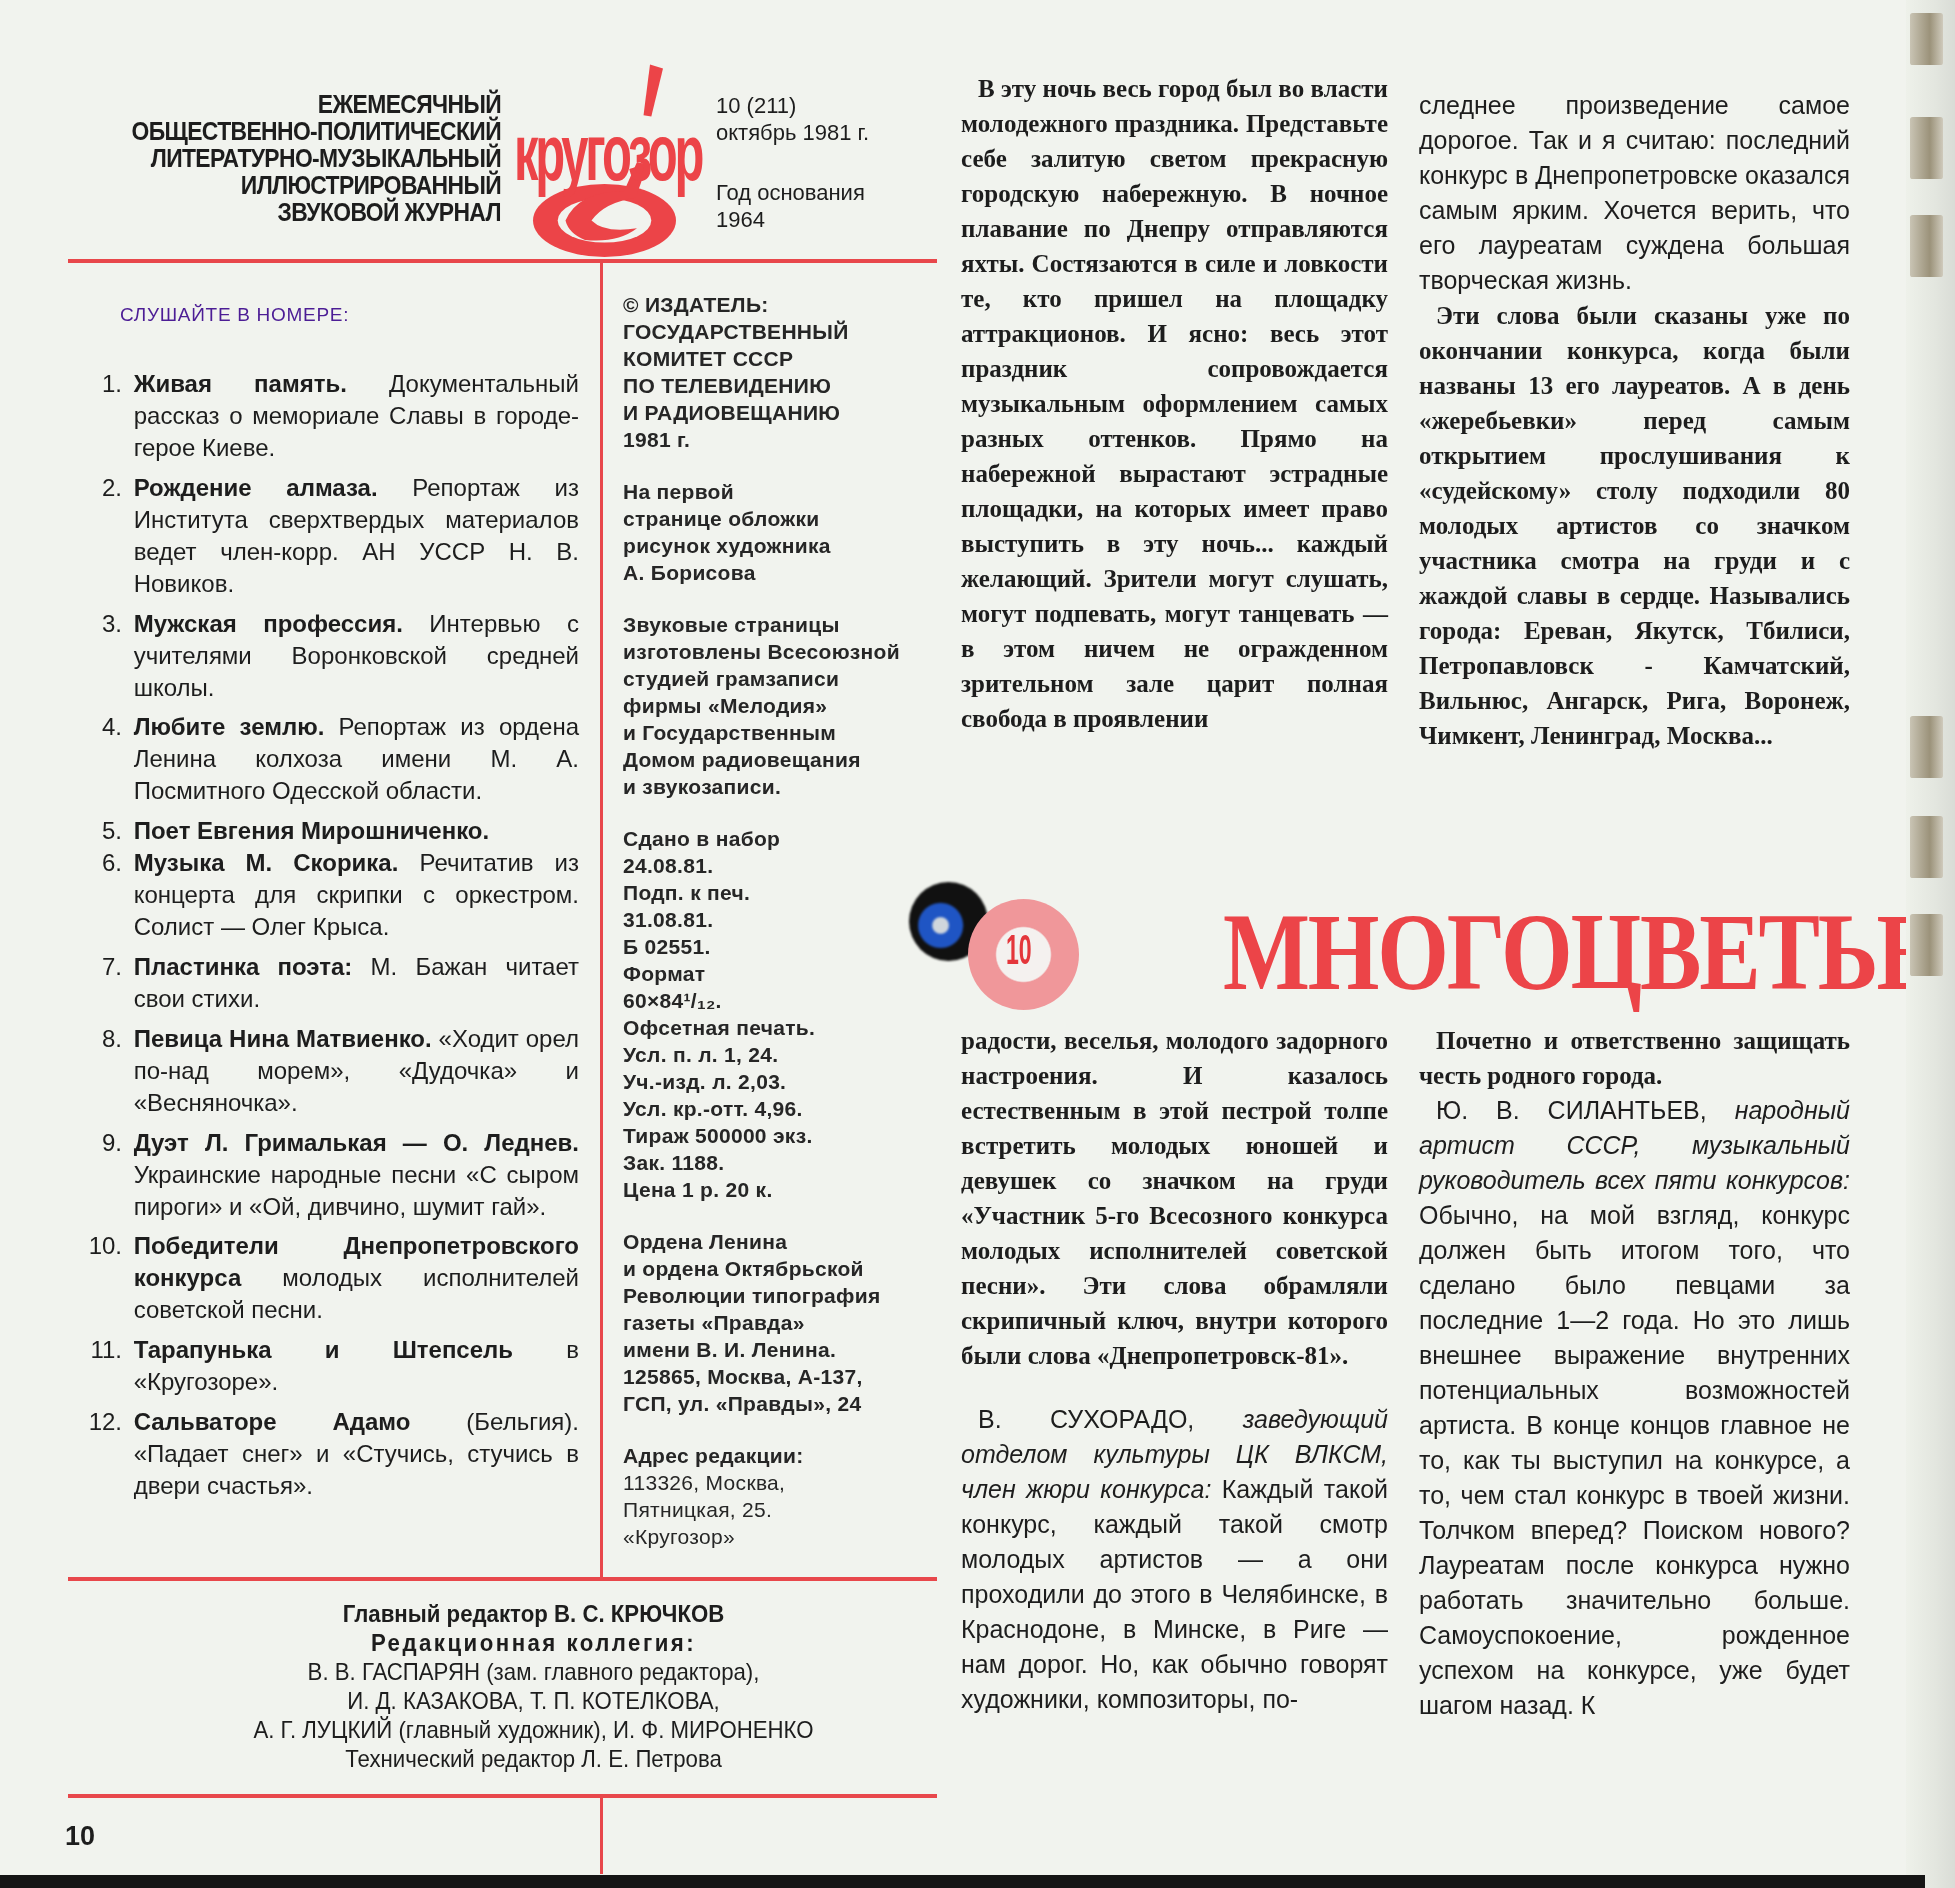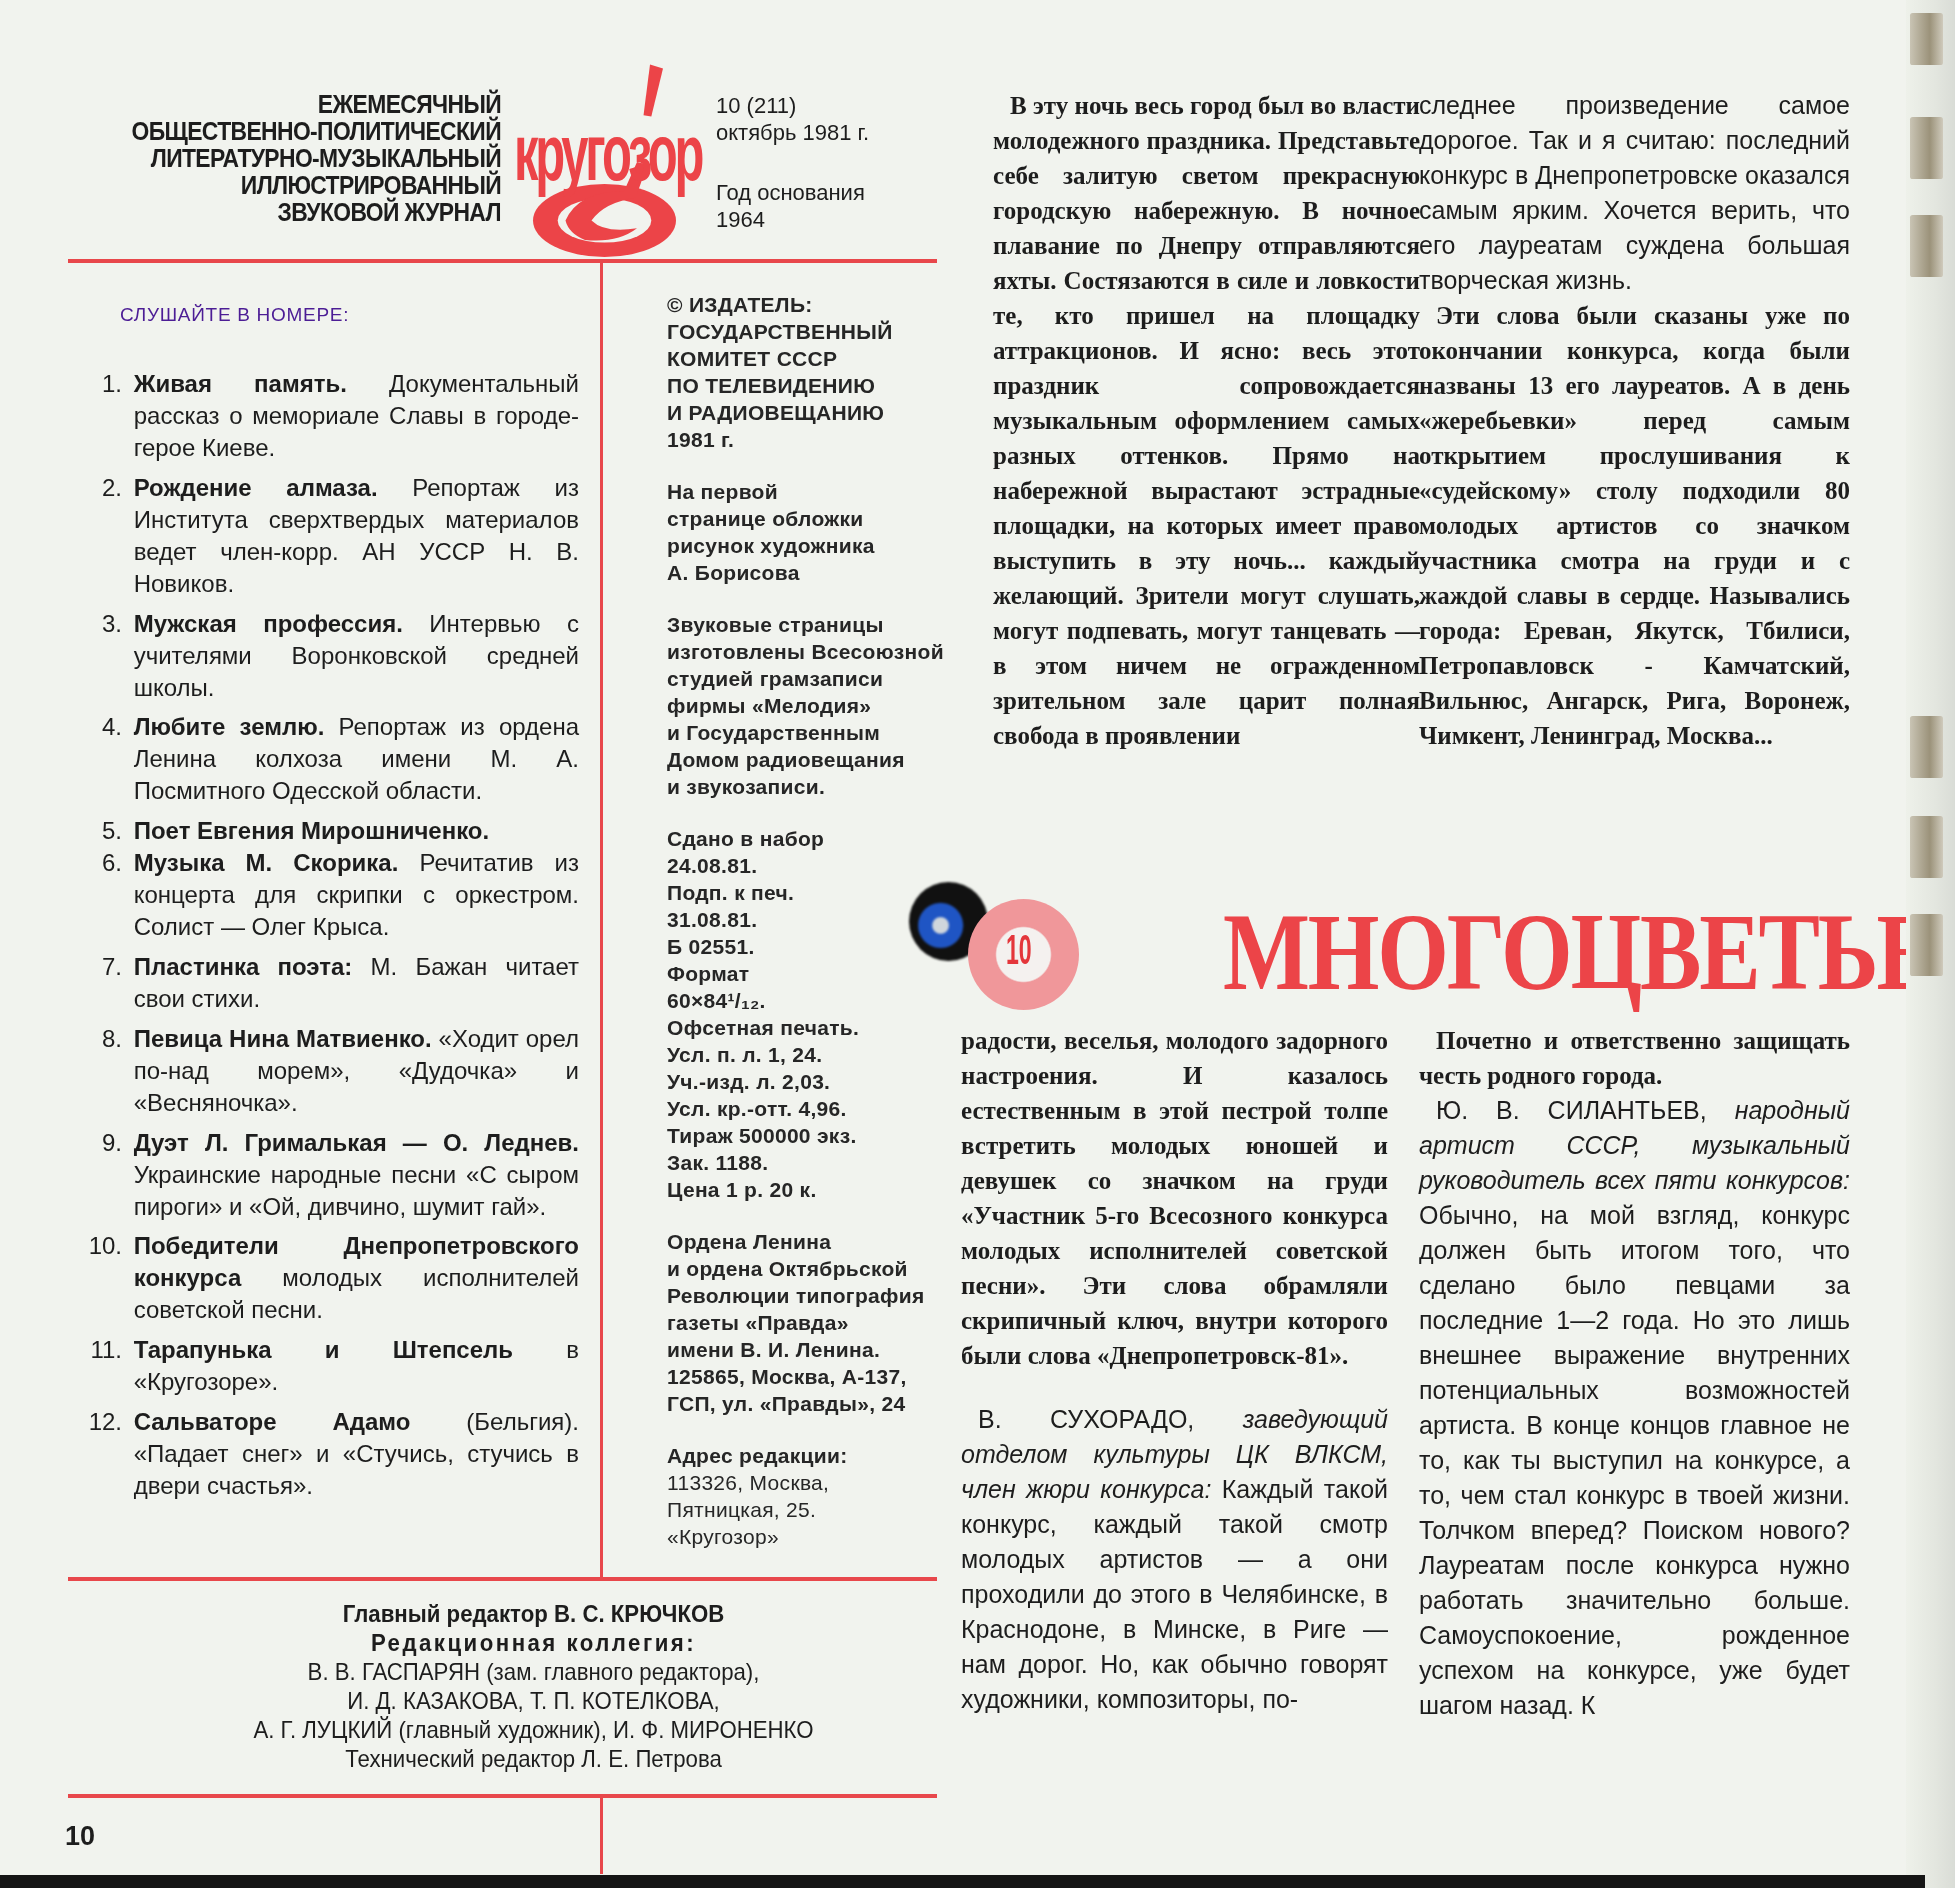--- a/index.html
+++ b/index.html
@@ -27,36 +27,36 @@
 
   
   #listen-title { left:120px; top:304px; font-size:19px; letter-spacing:0.7px; color:#4c1d95; }
   #listen-list { left:78px; top:368px; width:501px; font-size:24px; line-height:32px; margin:0; padding:0; list-style:none; }
   #listen-list li { display:flex; margin-bottom:7.8px; }
   #listen-list .num { width:44px; flex:none; text-align:right; padding-right:11.7px; }
   #listen-list .txt { flex:1; text-align:justify; }
   #listen-list b { font-weight:bold; }
 
   
-  #imprint { left:623px; top:291px; width:325px; font-size:21px; line-height:27px; font-weight:bold; color:#262626; letter-spacing:0.3px;margin-left:44px; }
+  #imprint { left:623px; top:291px; width:325px; font-size:21px; line-height:27px; font-weight:bold; color:#262626; letter-spacing:0.3px; }
   #imprint p { margin:0 0 25px 0; white-space:pre-line; }
   #imprint .normal { font-weight:normal; }
 
   
   #editorial { left:130px; top:1600px; width:807px; text-align:center; font-size:23.4px; line-height:29px; font-weight:bold; transform:scaleX(0.95); }
   #editorial div { white-space:nowrap; }
   #editorial .spaced { letter-spacing:2.6px; }
   #page-number { left:65px; top:1821px; font-size:27px; font-weight:bold; }
 
   
   .col { font-size:25px; line-height:35px; text-align:justify; }
   .col p { margin:0; text-indent:17px; }
   .col .bold { font-family:"Liberation Serif", serif; font-weight:bold; }
   .col .noind { text-indent:0; }
-  #col1-top { left:961px; top:88px; width:427px;margin-left:32px; }
+  #col1-top { left:961px; top:71px; width:427px; }
   #col2-top { left:1419px; top:88px; width:431px; }
   #col1-bottom { left:961px; top:1023px; width:427px; }
   #col2-bottom { left:1419px; top:1023px; width:431px; }
   .gap-line { height:29px; }
 
   
   #headline { left:1223px; top:903px; color:#ec4448; font-family:"Liberation Serif", serif; font-weight:bold;
     font-size:111px; line-height:98px; letter-spacing:-2.6px; transform:scaleX(0.83); transform-origin:left top; white-space:nowrap; }
   #disc-dark { left:909px; top:882px; width:79px; height:79px; border-radius:50%;
     background:radial-gradient(circle at 40% 55%, #cfd6dc 0 12%, #1f55c4 14% 34%, #111 36% 100%); filter:blur(1.3px); }

